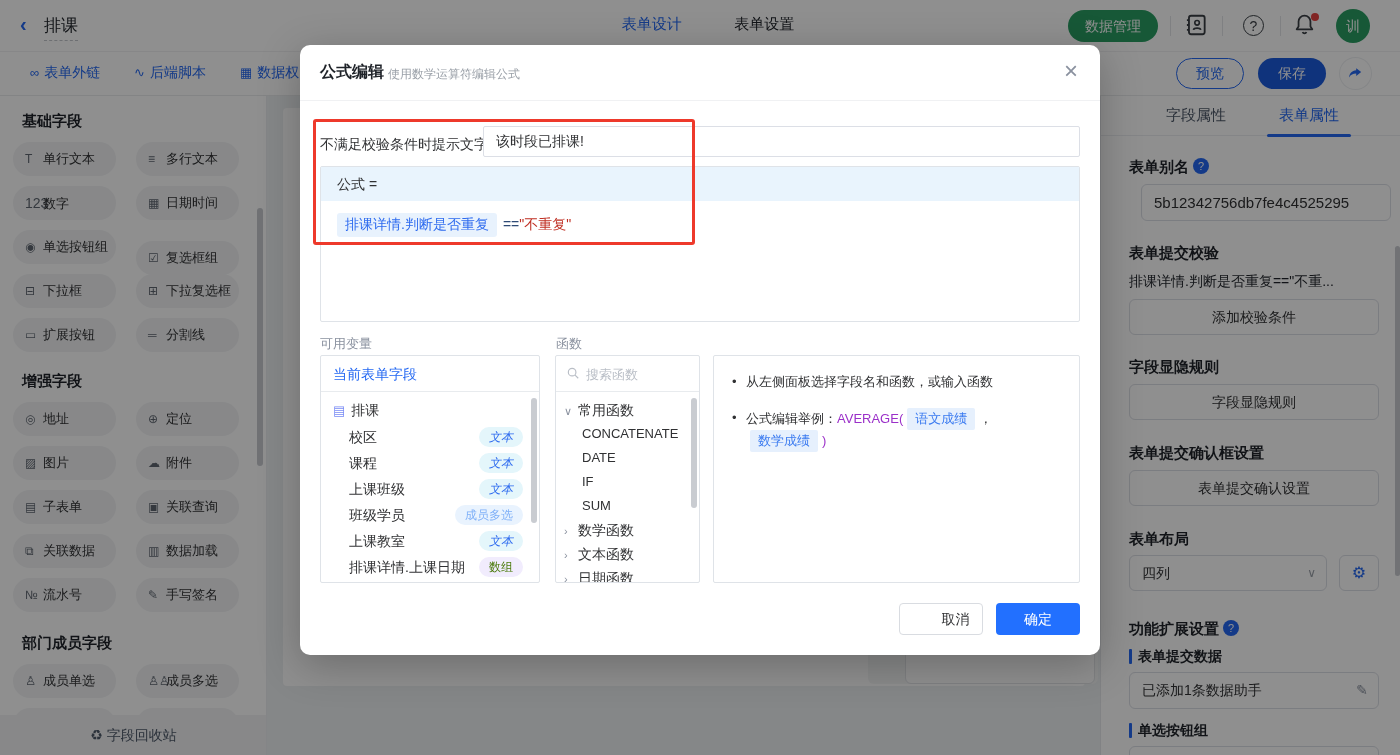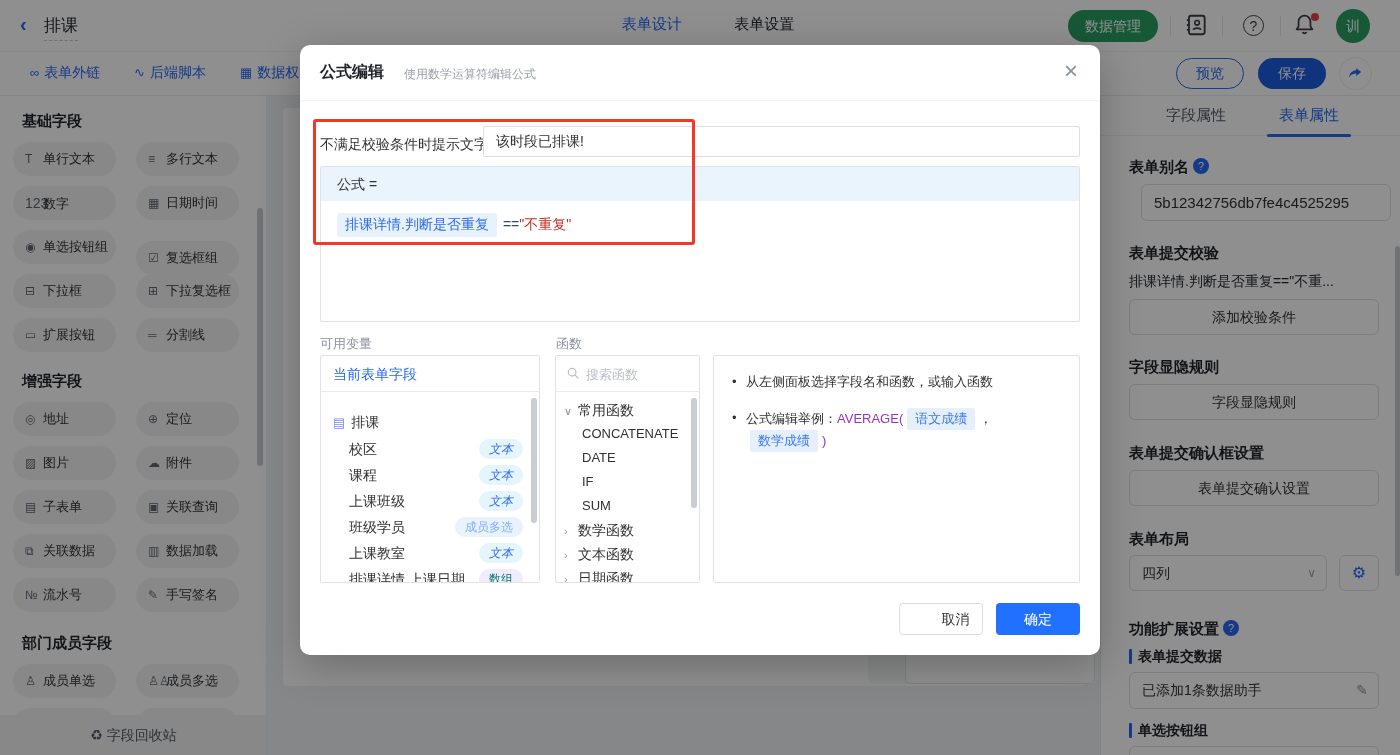--- a/index.html
+++ b/index.html
@@ -85,21 +85,21 @@
     background:#fff; font-size:14px; color:#303133; line-height:35px; padding:0 12px; }
   .rs-box .edit-ic { position:absolute; right:10px; top:0; color:#8a919f; cursor:pointer; }
   .rs-scroll { position:absolute; left:294px; top:150px; width:5px; height:330px; background:#c9ccd1; border-radius:3px; }
 
   
   .overlay { position:absolute; left:0; top:0; width:1400px; height:755px; background:rgba(0,0,0,0.44); z-index:5; }
   .modal { position:absolute; left:300px; top:45px; width:800px; height:610px; background:#fff; border-radius:10px;
     box-shadow:0 10px 40px rgba(0,0,0,.25); z-index:10; }
   .modal-header { position:absolute; left:0; top:0; width:800px; height:56px; border-bottom:1px solid #f0f1f3; }
   .modal-title { position:absolute; left:20px; top:17px; font-size:16px; font-weight:bold; color:#1f2329; }
-  .modal-subtitle { position:absolute; left:104px; top:21px; font-size:12px; color:#9aa0a8; }
+  .modal-subtitle { position:absolute; left:88px; top:21px; font-size:12px; color:#9aa0a8; }
   .modal-close { position:absolute; right:22px; top:14px; font-size:24px; color:#8a919f; cursor:pointer; line-height:24px; }
 
   .prompt-label { position:absolute; left:20px; top:84px; font-size:14px; color:#303133; line-height:30px; }
   .prompt-input { position:absolute; left:183px; top:81px; width:597px; height:31px; border:1px solid #dcdfe6;
     border-radius:2px; font-size:14px; color:#303133; padding:0 12px; }
 
   .editor-box { position:absolute; left:20px; top:121px; width:760px; height:156px; border:1px solid #dfe3e8; border-radius:2px; }
   .editor-bar { position:absolute; left:0; top:0; width:758px; height:34px; background:#e9f4fd; font-size:14px;
     color:#303133; line-height:34px; padding-left:16px; }
   .formula-line { position:absolute; left:16px; top:46px; font-size:14px; }
@@ -110,28 +110,28 @@
     border-radius:3px; pointer-events:none; z-index:20; }
 
   .panel-label { position:absolute; top:290px; font-size:13px; color:#8a919f; }
   .panel { position:absolute; top:310px; height:228px; border:1px solid #dfe3e8; border-radius:2px; background:#fff; overflow:hidden; }
   .vars-panel { left:20px; width:220px; }
   .fns-panel { left:255px; width:145px; }
   .help-panel { left:413px; width:367px; }
 
   .vars-tab { position:absolute; left:0; top:0; width:218px; height:36px; border-bottom:1px solid #e8ebee;
     font-size:14px; color:#2468f2; line-height:36px; padding-left:12px; cursor:pointer; }
-  .vtree { position:absolute; left:0; top:40px; width:218px;margin-top:12px; }
+  .vtree { position:absolute; left:0; top:40px; width:218px; }
   .vnode { height:28px; line-height:28px; padding-left:12px; font-size:14px; color:#303133; }
   .vnode .ficon { color:#7a8cf5; margin-right:6px; font-size:13px; }
   .vrow { height:26px; line-height:26px; padding-left:28px; padding-right:16px; font-size:14px; color:#303133; cursor:pointer; }
   .vtag { float:right; font-size:12px; padding:1px 10px; border-radius:10px; line-height:18px; margin-top:3px; }
   .tag-text { background:#e4f6fb; color:#2e6bef;font-style:italic; }
   .tag-member { background:#e9f3fe; color:#7fb0f8; }
-  .tag-array { background:#f1ecfd; color:#0f766e; }
+  .tag-array { background:#f1ecfd; color:#4d7c0f; }
   .vscroll { position:absolute; left:210px; top:42px; width:6px; height:125px; background:#c9ccd1; border-radius:3px; }
 
   .fn-search { position:absolute; left:0; top:0; width:143px; height:36px; border-bottom:1px solid #e8ebee; }
   .fn-search input { position:absolute; left:30px; top:7px; width:105px; height:22px; border:none; outline:none;
     font-size:13px; color:#303133; font-family:inherit; }
   .fn-search input::placeholder { color:#b9bec6; }
   .mag { position:absolute; left:10px; top:10px; }
   .ftree { position:absolute; left:0; top:42px; width:143px; }
   .frow-group { height:24px; line-height:24px; padding-left:8px; font-size:14px; color:#303133; cursor:pointer; white-space:nowrap; }
   .frow-group .chev { color:#8a919f; font-size:11px; display:inline-block; width:14px; }

